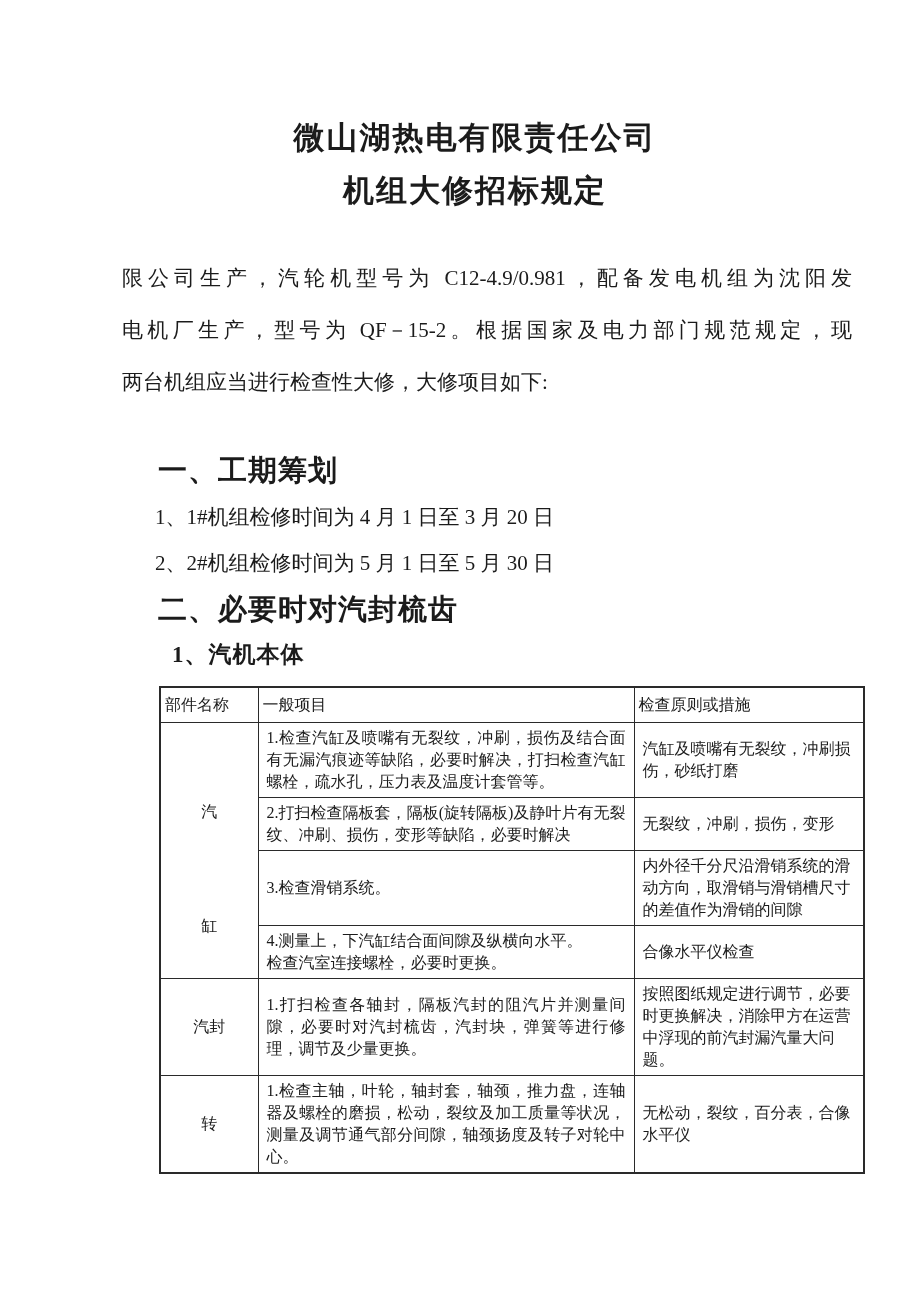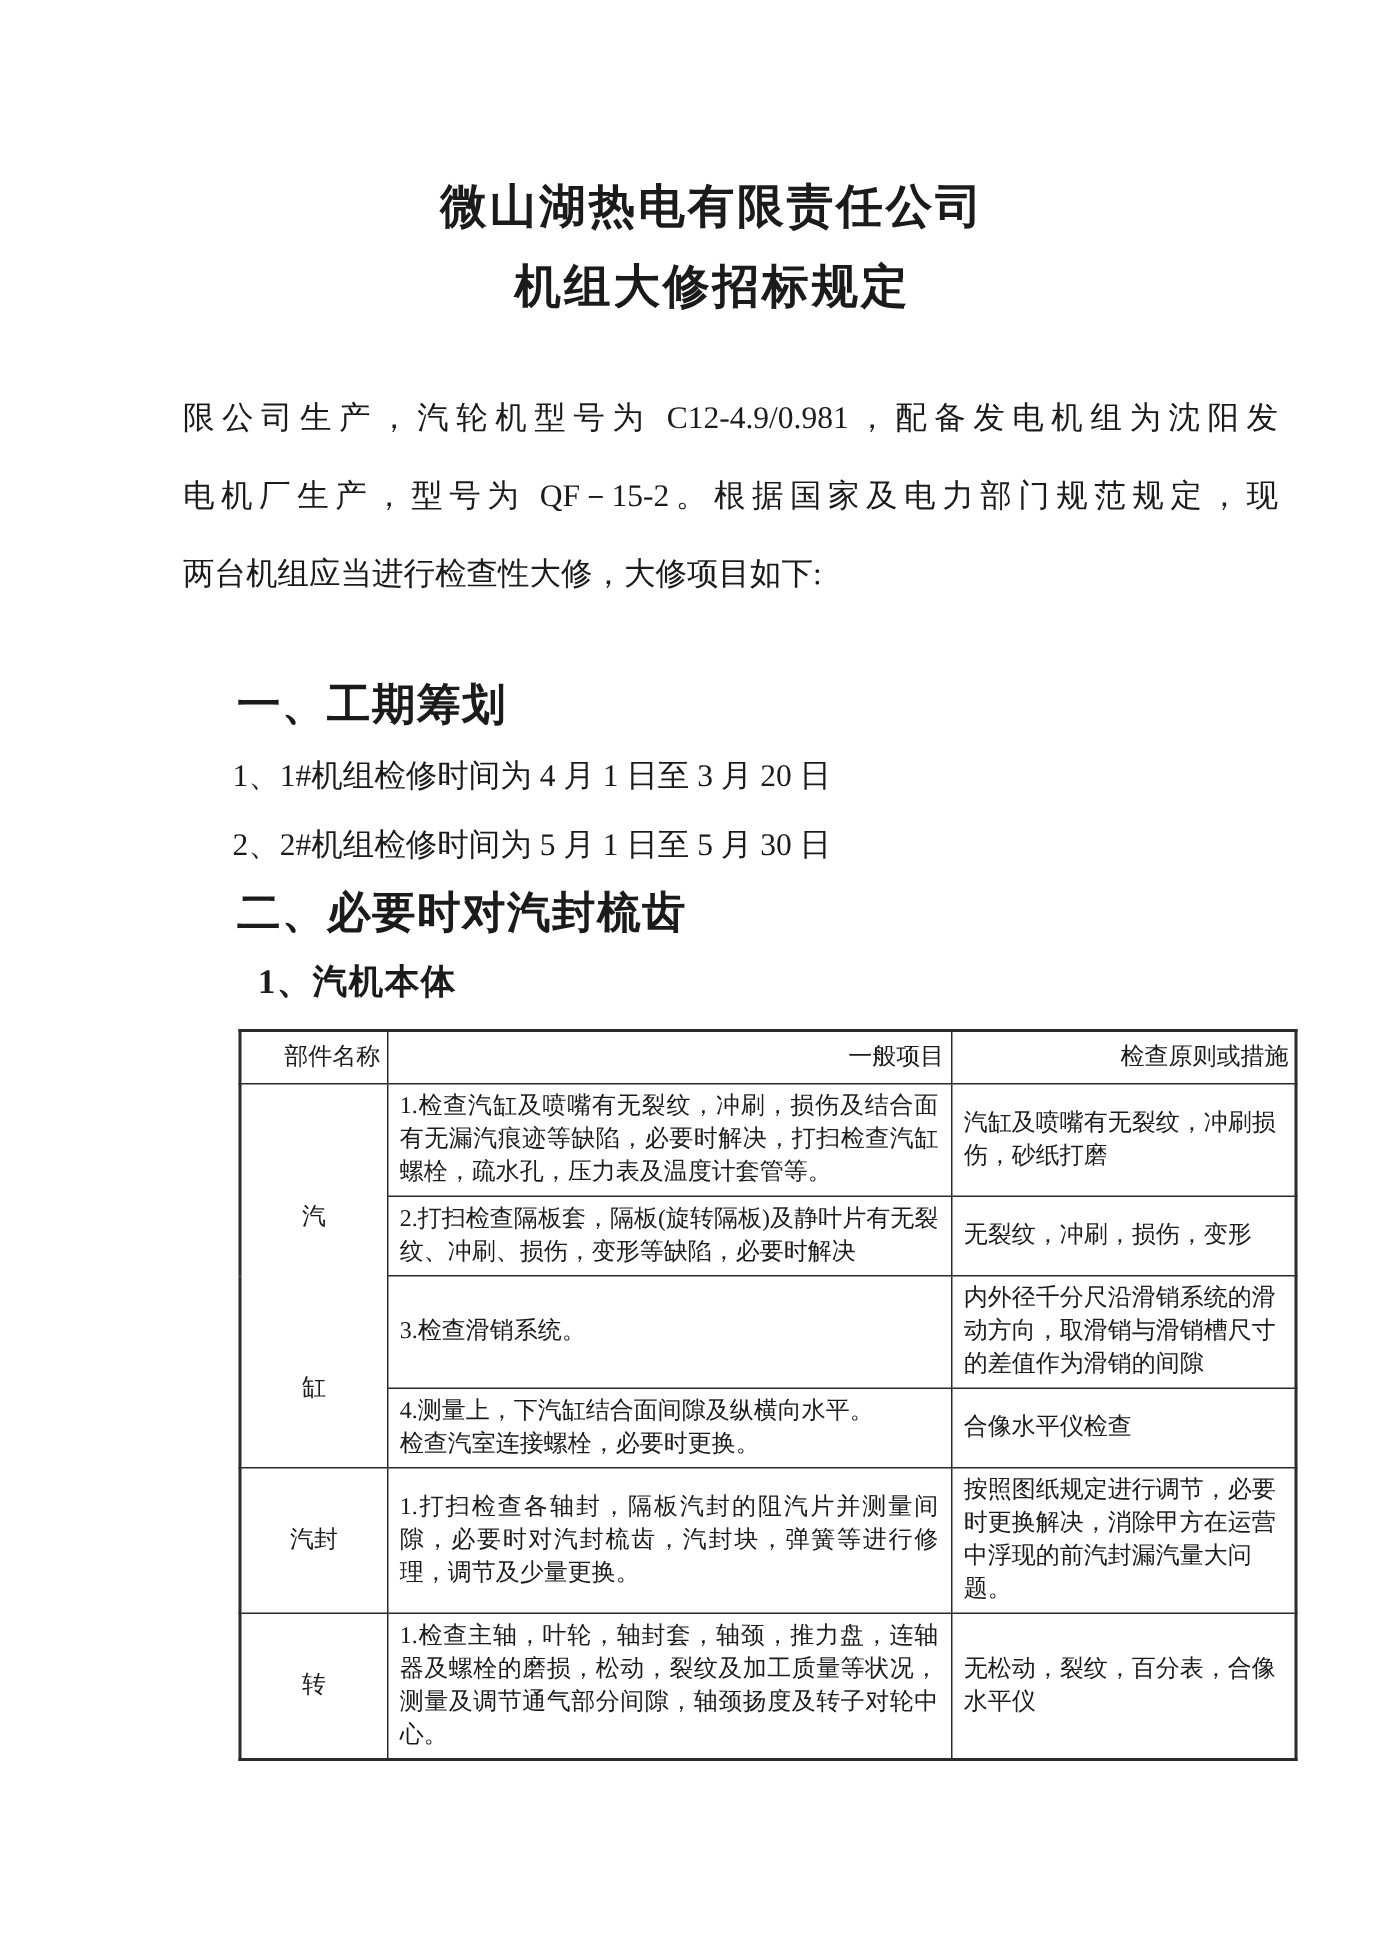--- a/index.html
+++ b/index.html
@@ -82,21 +82,21 @@
   }
   table.doc-table td {
     border: 1px solid #2a2a2a;
     padding: 4px 8px;
     line-height: 22px;
     vertical-align: middle;
     word-break: break-all;
   }
   table.doc-table { border: 2px solid #2a2a2a; }
   tr.thead td {
-    text-align: right;
+    text-align: left;
     height: 30px;
     padding: 2px 4px;
   }
   td.gen {
     text-align: justify;
     -webkit-text-justify: inter-ideograph;
     vertical-align: middle;
   }
   td.chk { text-align: left; }
   td.part-cell {

